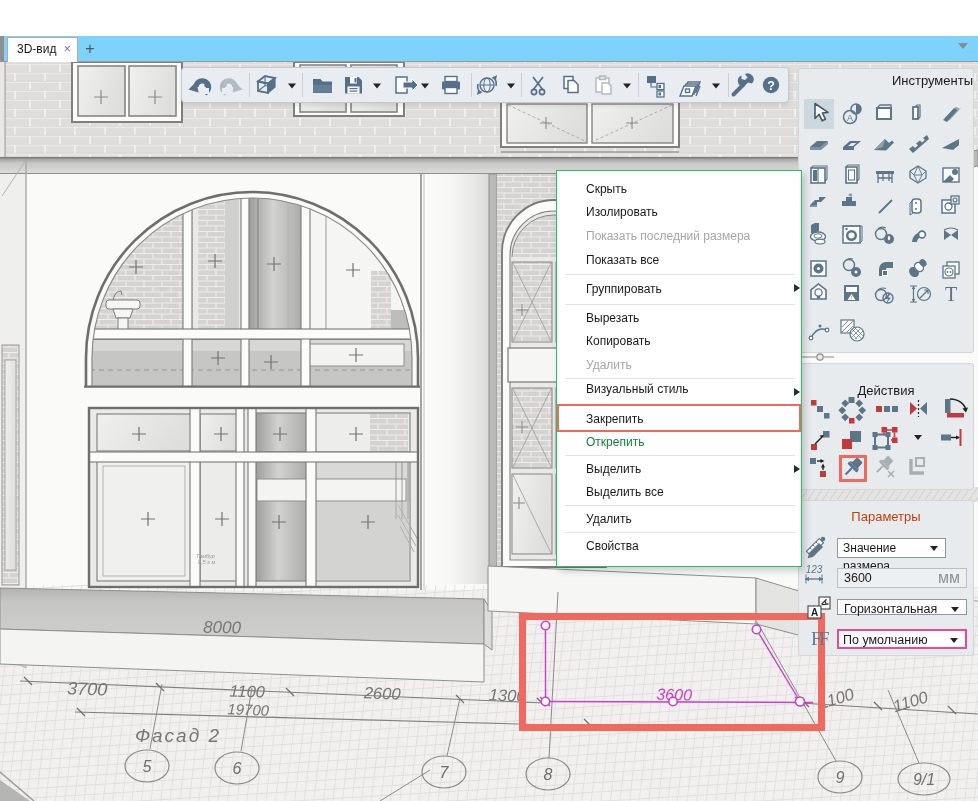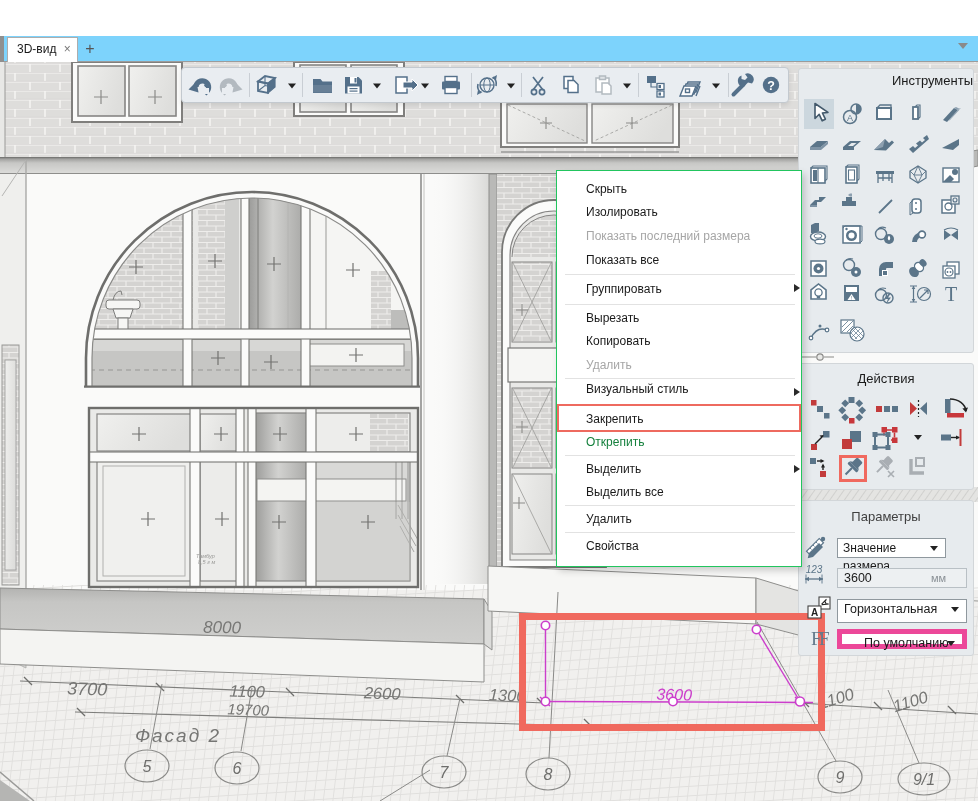--- a/index.html
+++ b/index.html
@@ -557,21 +557,21 @@
     <circle cx="22" cy="258" r="1.5" fill="#5b7589" stroke="none"></circle>
 
     <rect x="43" y="252" width="13" height="13" fill="#fff" stroke-width="1.2"></rect>
     <path d="M44,264 l11,-11 M44,259 l6,-6 M49,264 l6,-6" stroke-width="0.8"></path>
     <circle cx="59" cy="266" r="7" stroke-width="1.2" fill="#fff"></circle>
     <path d="M54,261 l10,10 M52,264 l7,7 M57,260 l8,8 M54,269 l8,-8 M52,266 l7,-7 M57,271 l8,-8" stroke-width="0.7"></path>
   </g>
 </svg>
 
 <div class="abs" style="left:798px;top:363px;width:176px;height:127px;background:#e7ebee;border:1px solid #d2d6d9;border-radius:3px;box-sizing:border-box;z-index:20">
-  <div style="text-align:center;font-size:13px;color:#1a1a1a;margin-top:7px">Действия</div>
+  <div style="text-align:center;font-size:13px;color:#1a1a1a;margin-top:19px">Действия</div>
 </div>
 <svg class="abs" style="left:798px;top:363px;z-index:21" width="176" height="127" viewBox="0 0 176 127">
   <g>
 
     <rect x="13" y="37" width="5.5" height="5.5" fill="#c23b3b"></rect>
     <rect x="19" y="43" width="6" height="6" fill="#5b7589"></rect>
     <rect x="26" y="50" width="5.5" height="5.5" fill="#5b7589"></rect>
 
     <g fill="#5b7589">
       <rect x="50.5" y="34" width="6" height="6"></rect>
@@ -647,25 +647,25 @@
       <path d="M0,1.5 L0,10.5" stroke="#a9aeb3" stroke-width="2"></path>
     </g>
     <path d="M90,108 l6,6 M96,108 l-6,6" stroke="#a9aeb3" stroke-width="1.6"></path>
 
     <path d="M113,96 v14 h13" stroke="#a9aeb3" stroke-width="3.4" fill="none"></path>
     <rect x="118" y="95" width="8" height="8" fill="none" stroke="#a9aeb3" stroke-width="2"></rect>
   </g>
 </svg>
 
 <div class="abs" style="left:798px;top:500px;width:176px;height:156px;background:#e7ebee;border:1px solid #d2d6d9;border-radius:3px;box-sizing:border-box;z-index:20">
-  <div style="text-align:center;font-size:13px;color:#404040;margin-top:8px">Параметры</div>
+  <div style="text-align:center;font-size:13px;color:#c2410c;margin-top:8px">Параметры</div>
   <div class="abs" style="left:38px;top:37px;width:109px;height:20px;background:#fff;border:1px solid #8f989e;box-sizing:border-box;font-size:12px;color:#1a1a1a;line-height:18px;padding-left:5px">Значение размера<span style="position:absolute;right:7px;top:7px;width:0;height:0;border-left:4px solid transparent;border-right:4px solid transparent;border-top:5px solid #222"></span></div>
-  <div class="abs" style="left:38px;top:67px;width:130px;height:20px;background:#edf0f2;border:1px solid #b9c0c5;box-sizing:border-box;font-size:12.5px;color:#1a1a1a;line-height:18px;padding-left:6px">3600<span style="position:absolute;right:20px;top:0;color:#8a9096;font-size:11px">мм</span></div>
-  <div class="abs" style="left:38px;top:98px;width:130px;height:24px;background:#fff;border:1px solid #8f989e;box-sizing:border-box;font-size:12.5px;color:#1a1a1a;line-height:18px;padding-left:6px">Горизонтальная<span style="position:absolute;right:7px;top:7px;width:0;height:0;border-left:4px solid transparent;border-right:4px solid transparent;border-top:5px solid #222"></span></div>
-  <div class="abs" style="left:38px;top:128px;width:130px;height:20px;background:#fff;border:5px solid #ec4899;box-sizing:border-box;font-size:12.5px;color:#1a1a1a;line-height:18px;padding-left:22px">По умолчанию<span style="position:absolute;right:7px;top:7px;width:0;height:0;border-left:4px solid transparent;border-right:4px solid transparent;border-top:5px solid #222"></span></div>
+  <div class="abs" style="left:38px;top:67px;width:130px;height:20px;background:#edf0f2;border:1px solid #b9c0c5;box-sizing:border-box;font-size:12.5px;color:#1a1a1a;line-height:18px;padding-left:6px">3600<span style="position:absolute;right:6px;top:0;color:#8a9096;font-size:16px">мм</span></div>
+  <div class="abs" style="left:38px;top:98px;width:130px;height:16px;background:#fff;border:1px solid #8f989e;box-sizing:border-box;font-size:12.5px;color:#1a1a1a;line-height:18px;padding-left:6px">Горизонтальная<span style="position:absolute;right:7px;top:7px;width:0;height:0;border-left:4px solid transparent;border-right:4px solid transparent;border-top:5px solid #222"></span></div>
+  <div class="abs" style="left:38px;top:128px;width:130px;height:20px;background:#fff;border:2px solid #ec4899;box-sizing:border-box;font-size:12.5px;color:#1a1a1a;line-height:18px;padding-left:4px">По умолчанию<span style="position:absolute;right:7px;top:7px;width:0;height:0;border-left:4px solid transparent;border-right:4px solid transparent;border-top:5px solid #222"></span></div>
 </div>
 <svg class="abs" style="left:798px;top:500px;z-index:70" width="36" height="156" viewBox="0 0 36 156">
   <g>
 
     <g transform="translate(17,47)">
       <rect x="-9" y="-3" width="18" height="6" transform="rotate(-45)" fill="#fff" stroke="#5b7589" stroke-width="1.2"></rect>
       <path d="M-5,1 l1.5,1.5 M-2,-2 l1.5,1.5 M1,-5 l1.5,1.5" transform="rotate(0)" stroke="#5b7589" stroke-width="0.9" fill="none"></path>
       <path d="M-8,2 l10,-10 l4,4 l-10,10 l-5.3,1.3 z" fill="#5b7589" transform="translate(2,4)"></path>
       <circle cx="8" cy="-8" r="2.2" fill="#5b7589"></circle>
     </g>

